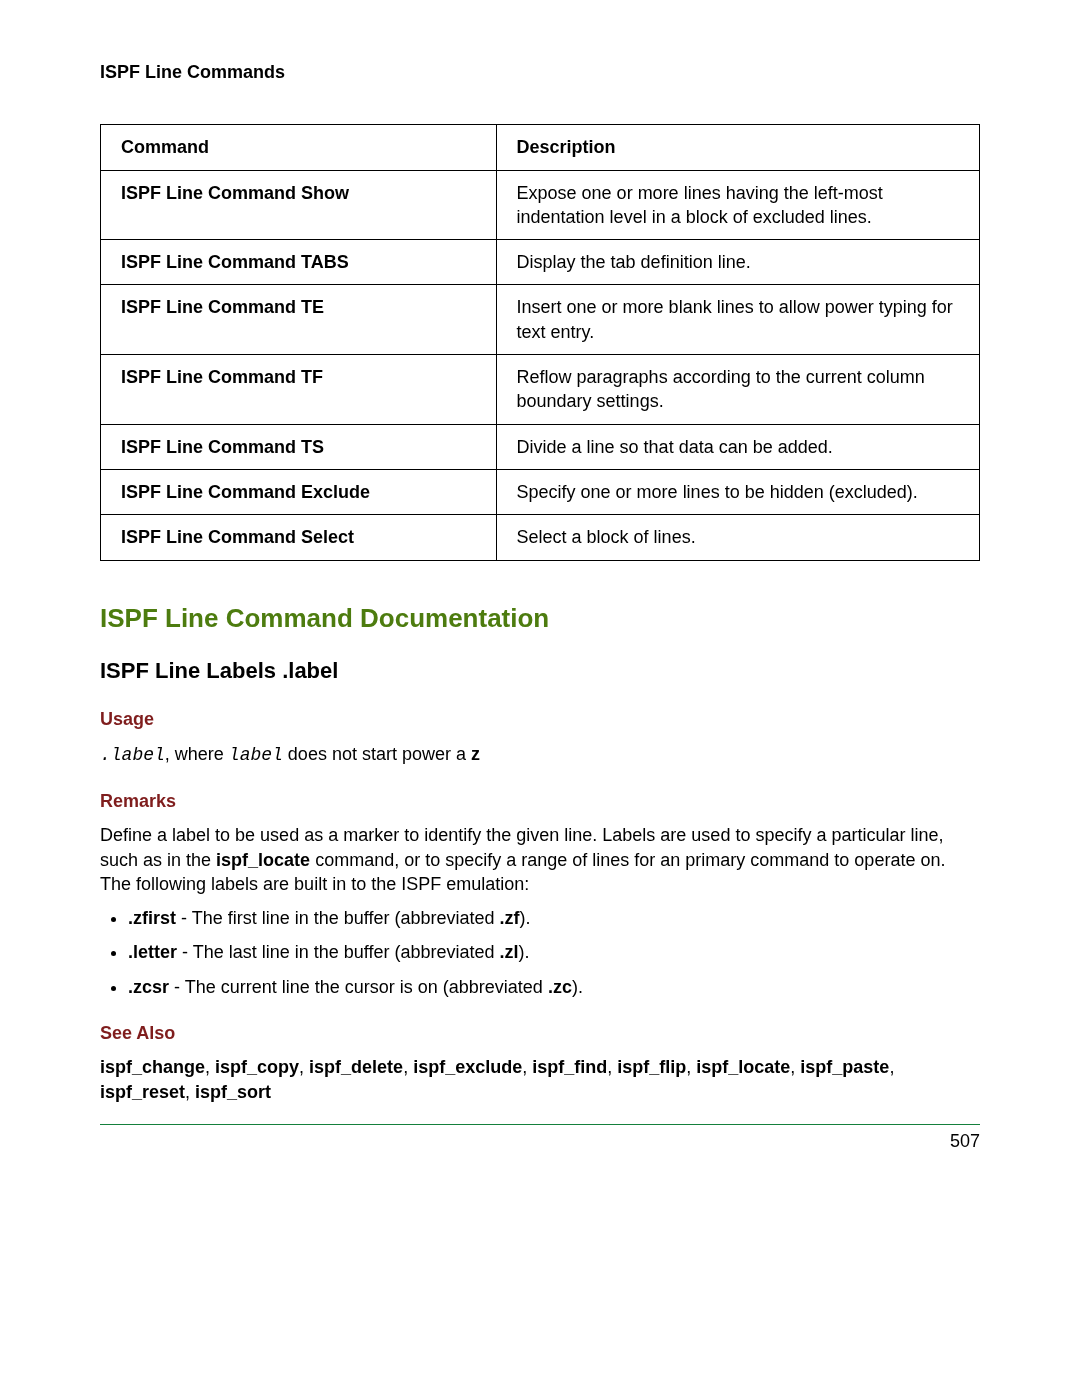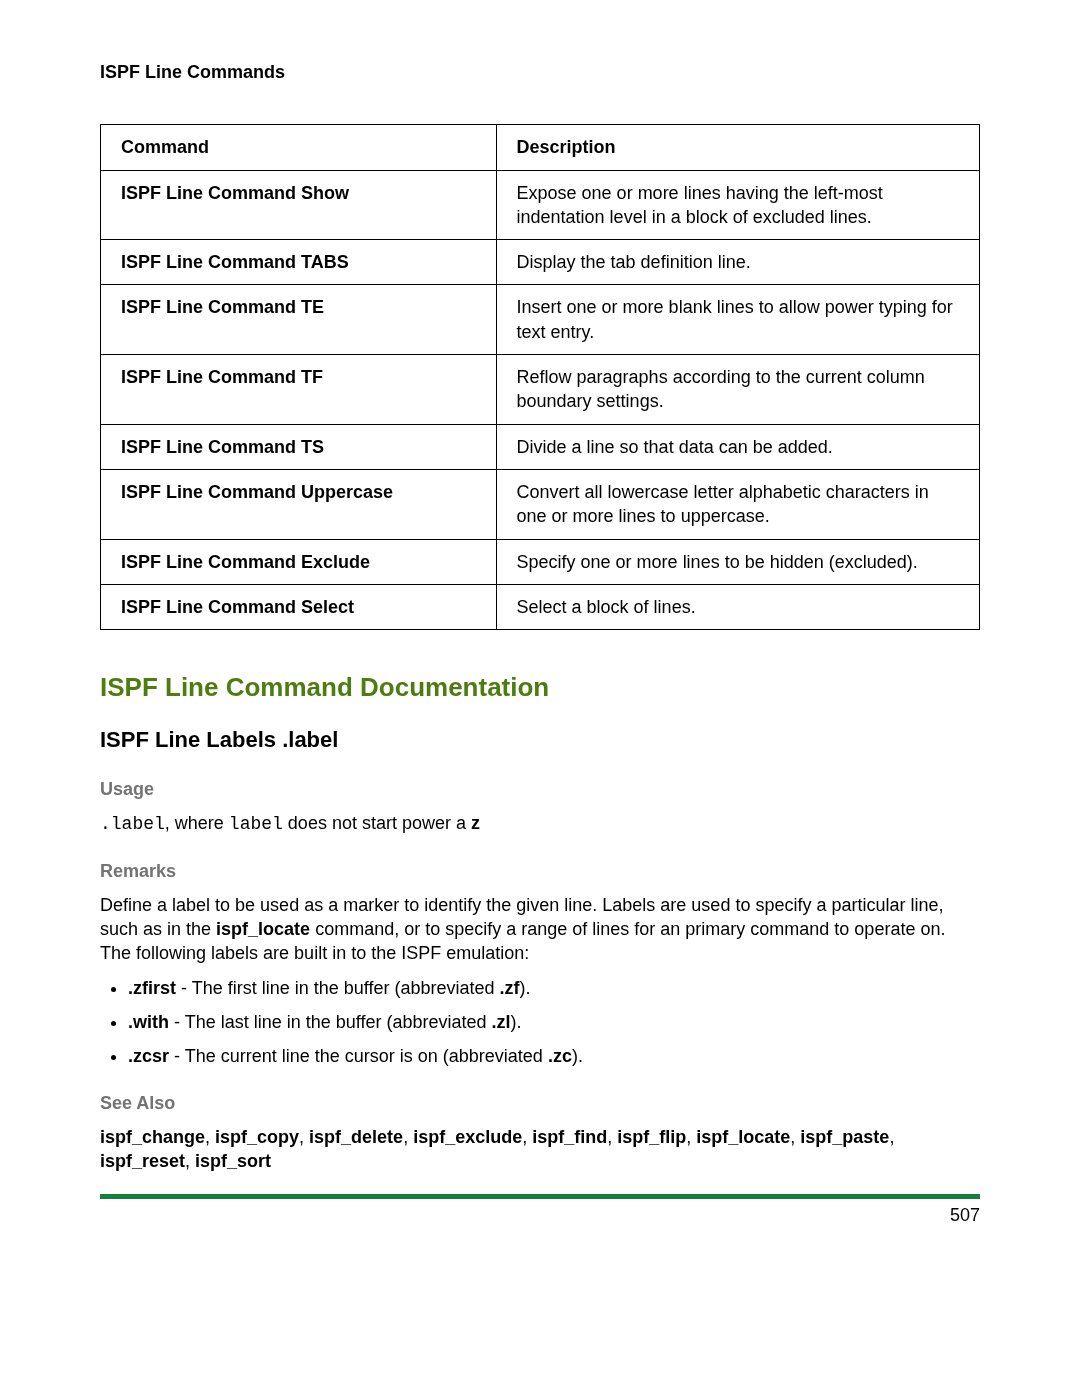--- a/index.html
+++ b/index.html
@@ -43,35 +43,35 @@
     font-size: 26px;
     font-weight: bold;
     margin: 30px 0 20px 0;
   }
   h2.sub-title {
     font-size: 22px;
     font-weight: bold;
     margin: 18px 0 14px 0;
   }
   h3.sub-sub {
-    color: #737373;
+    color: #7f1d1d;
     font-size: 18px;
     font-weight: bold;
     margin: 22px 0 10px 0;
   }
   p { margin: 10px 0; }
-  code, .mono { font-family: "Courier New", monospace; }
+  code, .mono { font-family: "Courier New", monospace; font-style: italic; }
   ul.bullets {
     list-style-type: disc;
     padding-left: 28px;
     margin: 6px 0;
   }
   ul.bullets li { margin: 10px 0; font-size: 18px; }
   .page-footer {
-    border-top: 5px solid #15803d;
+    border-top: 1px solid #15803d;
     margin-top: 20px;
     text-align: right;
     font-size: 18px;
     padding-top: 4px;
   }
   b { font-weight: bold; }
 </style>
 </head>
 <body>
 
@@ -99,24 +99,20 @@
       </tr>
     <tr>
         <td class="cmd">ISPF Line Command TF</td>
         <td>Reflow paragraphs according to the current column boundary settings.</td>
       </tr>
     <tr>
         <td class="cmd">ISPF Line Command TS</td>
         <td>Divide a line so that data can be added.</td>
       </tr>
     <tr>
-        <td class="cmd">ISPF Line Command Uppercase</td>
-        <td>Convert all lowercase letter alphabetic characters in one or more lines to uppercase.</td>
-      </tr>
-    <tr>
         <td class="cmd">ISPF Line Command Exclude</td>
         <td>Specify one or more lines to be hidden (excluded).</td>
       </tr>
     <tr>
         <td class="cmd">ISPF Line Command Select</td>
         <td>Select a block of lines.</td>
       </tr>
   </tbody>
 </table>
 
@@ -134,21 +130,21 @@
 
 <p>
   <span>Define a label to be used as a marker to identify the given line. Labels are used to specify a particular line, such as in the </span><b>ispf_locate</b><span> command, or to specify a range of lines for an primary command to operate on. The following labels are built in to the ISPF emulation:</span>
 </p>
 
 <ul class="bullets">
   <li>
     <b>.zfirst</b><span> - The first line in the buffer (abbreviated </span><b>.zf</b><span>).</span>
   </li>
   <li>
-    <b>.with</b><span> - The last line in the buffer (abbreviated </span><b>.zl</b><span>).</span>
+    <b>.letter</b><span> - The last line in the buffer (abbreviated </span><b>.zl</b><span>).</span>
   </li>
   <li>
     <b>.zcsr</b><span> - The current line the cursor is on (abbreviated </span><b>.zc</b><span>).</span>
   </li>
 </ul>
 
 <h3 class="sub-sub">See Also</h3>
 
 <p>
   <b>ispf_change</b><span>, </span><b>ispf_copy</b><span>, </span><b>ispf_delete</b><span>, </span><b>ispf_exclude</b><span>, </span><b>ispf_find</b><span>, </span><b>ispf_flip</b><span>, </span><b>ispf_locate</b><span>, </span><b>ispf_paste</b><span>, </span><b>ispf_reset</b><span>, </span><b>ispf_sort</b>

